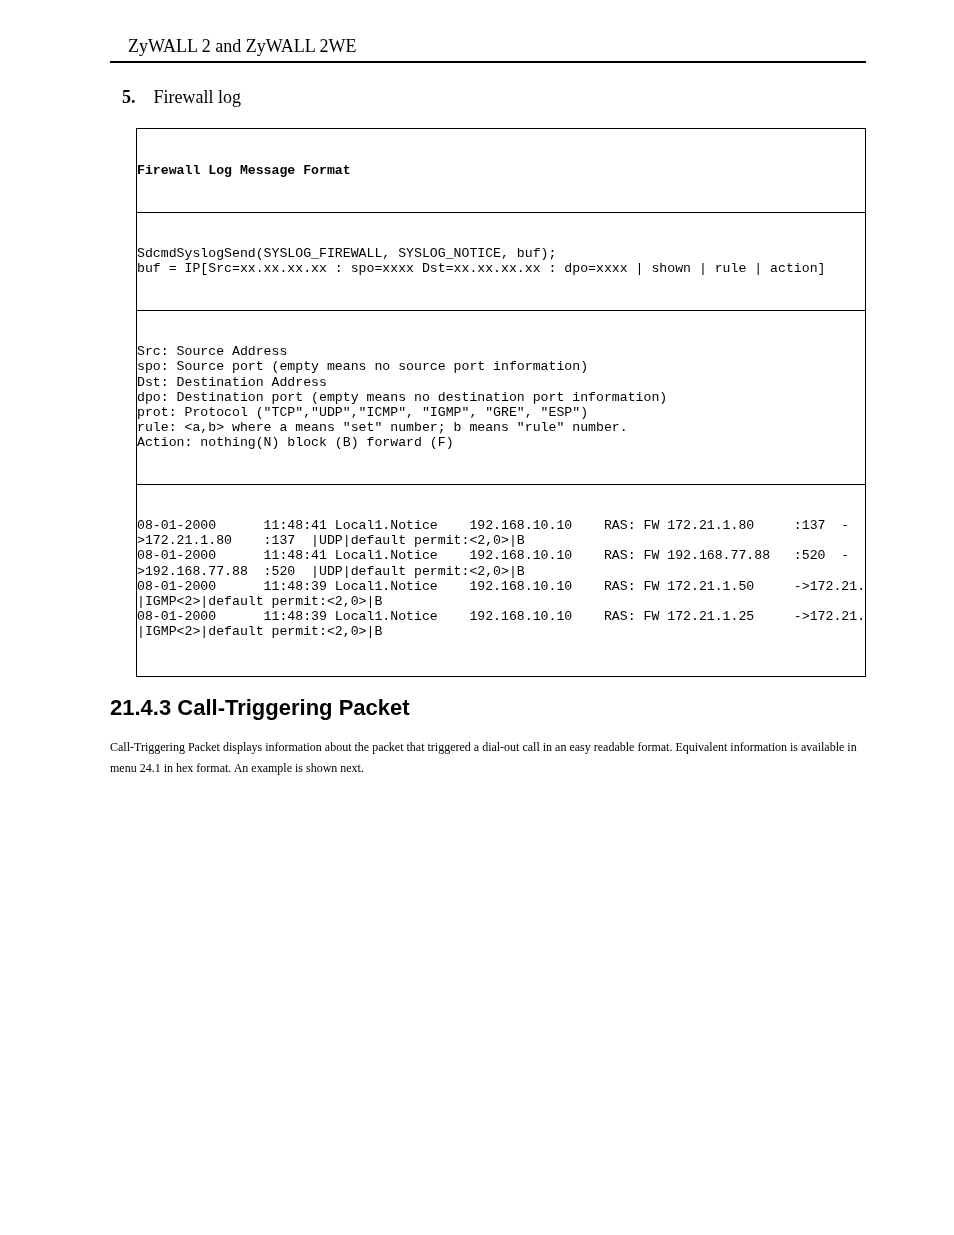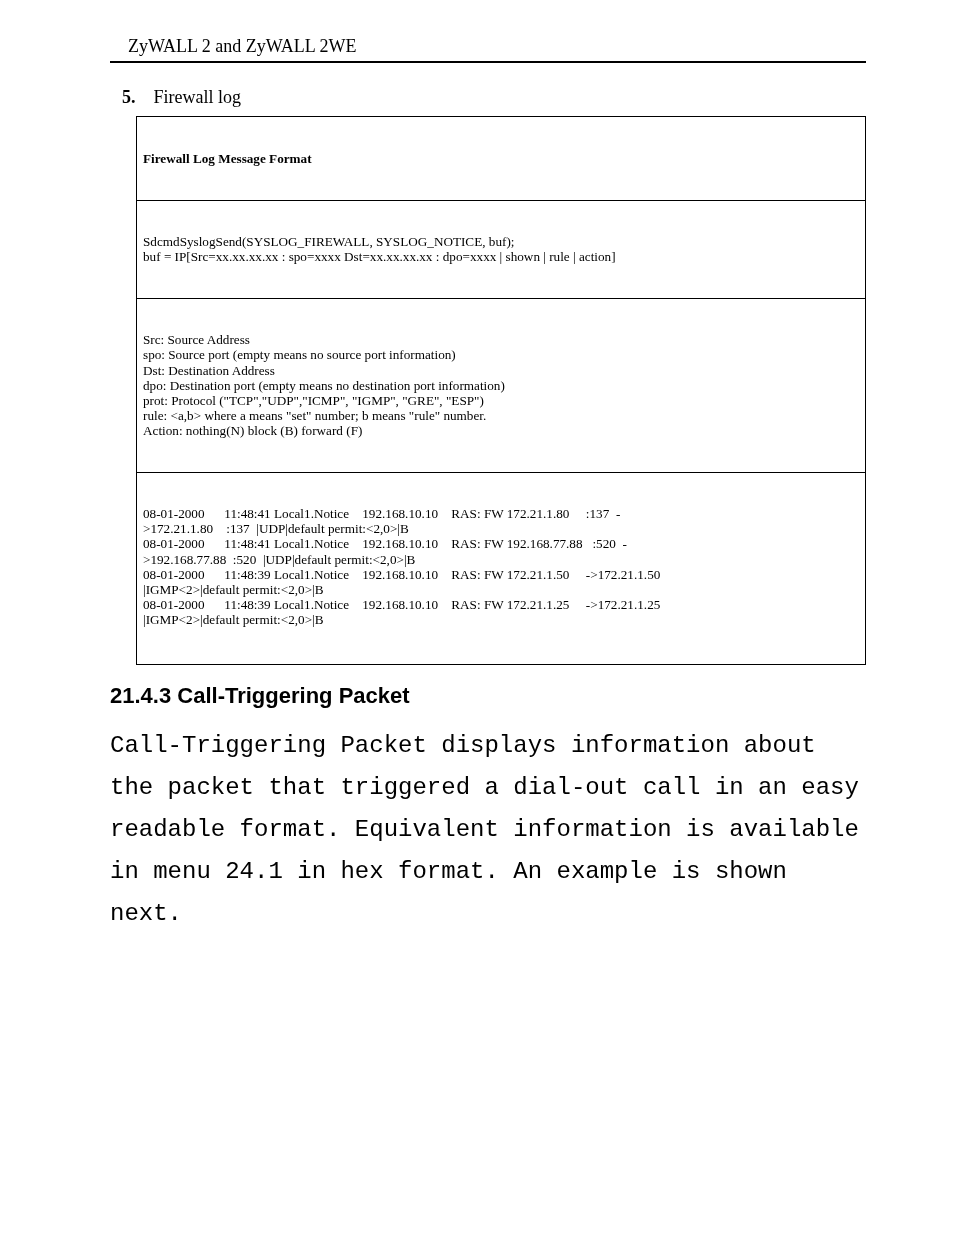--- a/index.html
+++ b/index.html
@@ -19,46 +19,45 @@
   .running-head {
     font-size: 18px;
     padding: 0 0 4px 18px;
   }
   .head-rule {
     border-top: 2px solid #000;
     margin-bottom: 24px;
   }
   .list-line {
     font-size: 18px;
-    margin: 0 0 8px 12px;
+    margin: 0 0 20px 12px;
   }
   .list-line .num { font-weight: 700; }
   .log-box {
     border: 1.5px solid #000;
     margin: 0 0 18px 26px;
-    padding: 4px 10px 6px 6px;
-    font-family: Liberation Serif, serif;
+    padding: 4px 10px 6px 0;
+    font-family: Liberation Mono, monospace;
     font-size: 13.2px;
     line-height: 1.15;
     white-space: pre;
     overflow: hidden;
   }
   .log-box .cell-title { font-weight: 700; }
   .log-box .rule { border-top: 1px solid #000; margin: 3px -10px; }
   .section-heading {
     font-family: Arial, Helvetica, sans-serif;
     font-weight: 700;
     font-size: 22px;
     margin: 10px 0 16px 0;
   }
   .body-para {
-    font-size: 24px;
+    font-size: 12px;
     line-height: 1.75;
     margin: 0 0 16px 0;
-    font-family: Liberation Mono, monospace;
   }
   .footer {
     position: absolute;
     left: 110px;
     right: 88px;
     bottom: 80px;
   }
   .foot-rule { border-top: 2px solid #000; margin-bottom: 6px; }
   .foot-row { display: flex; justify-content: space-between; font-size: 18px; }
 </style>

